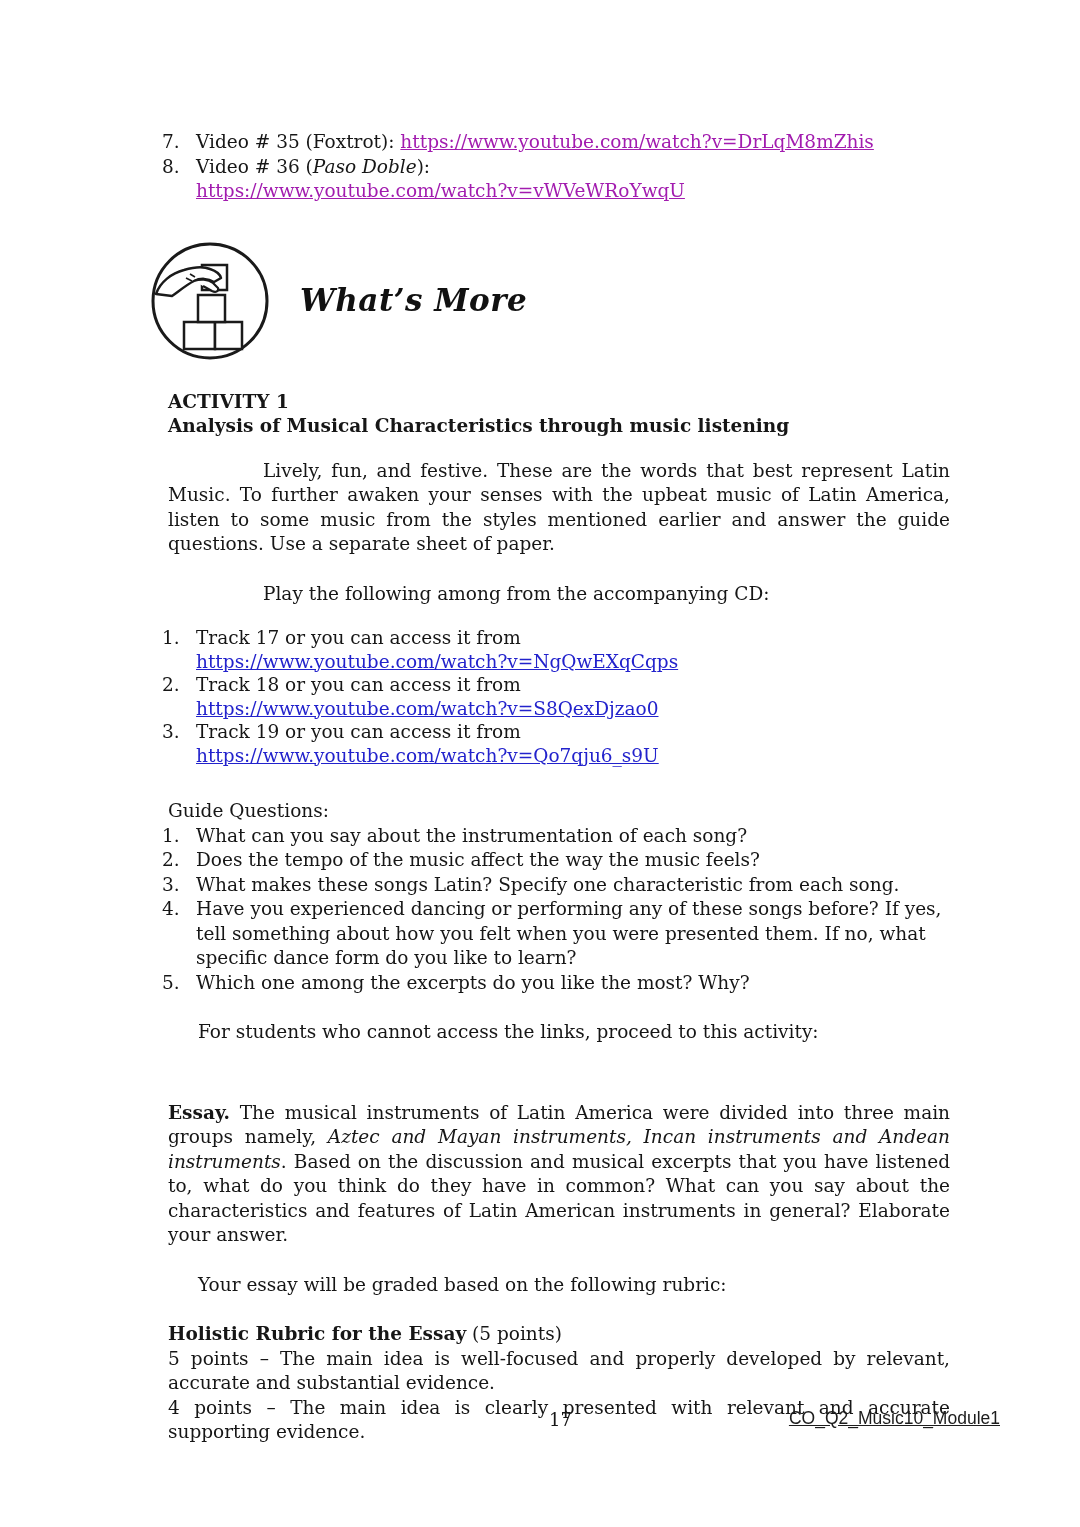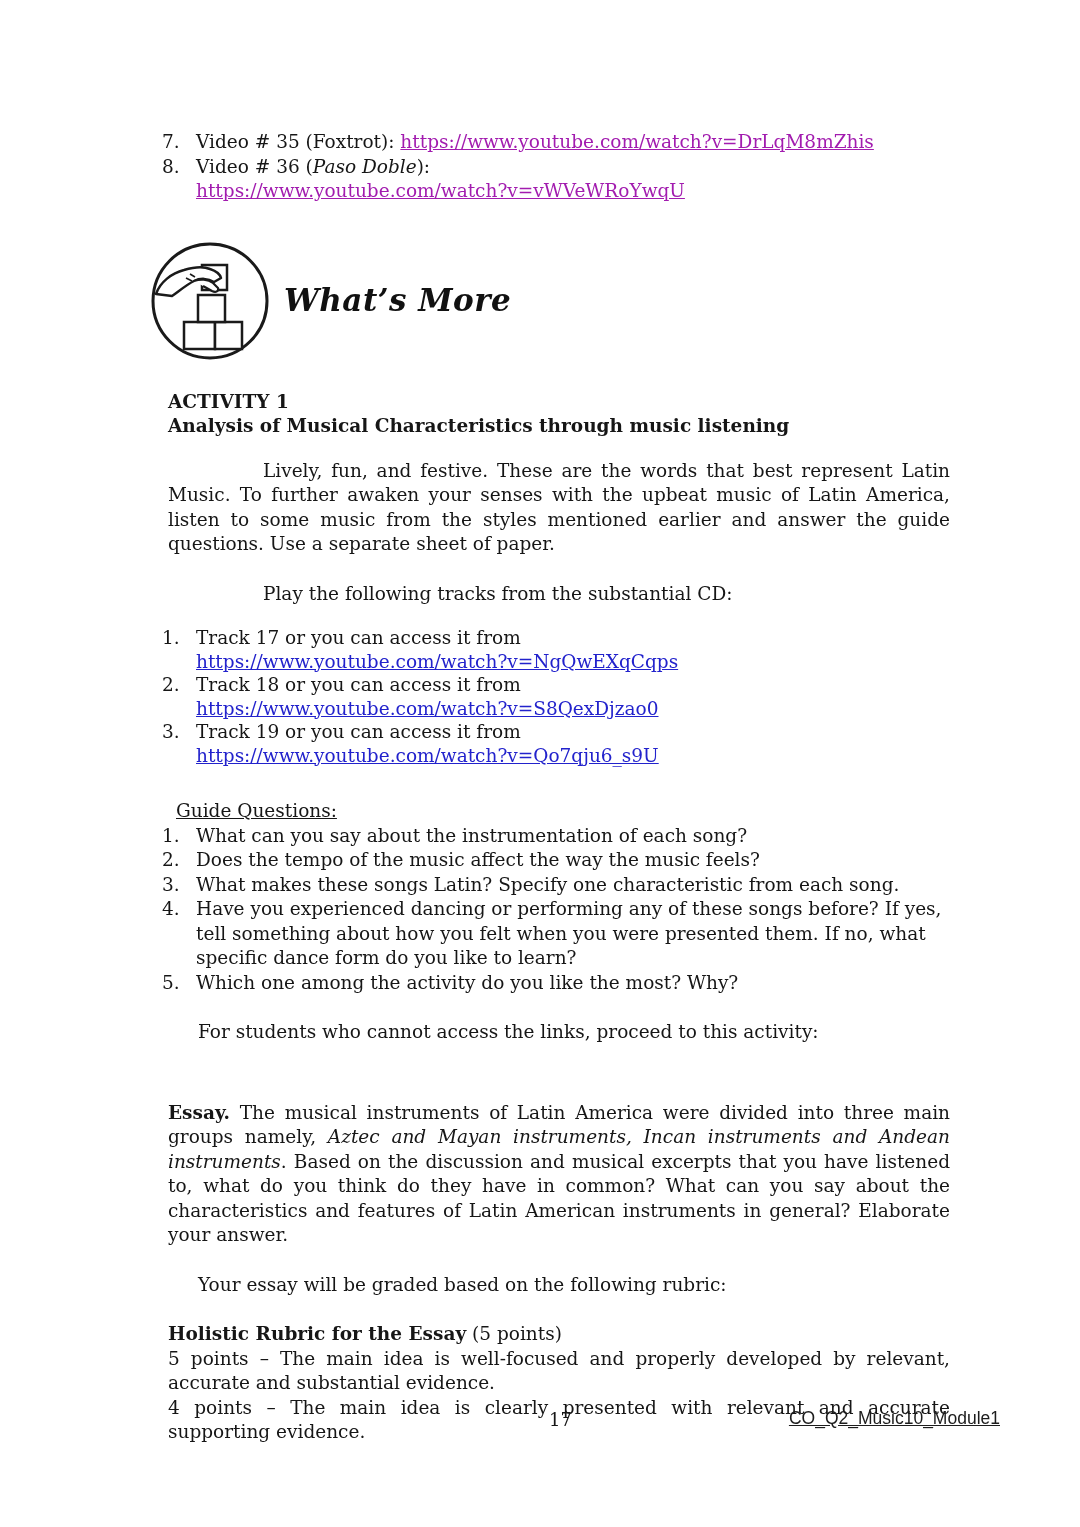--- a/index.html
+++ b/index.html
@@ -24,38 +24,38 @@
   a.link-blue { color: #2222CC; text-decoration: underline; cursor: pointer; }
   a.link-plain { color: #a21caf; text-decoration: underline; cursor: pointer; }
 
   .top-list { margin-left: -6px; }
 
   
   .wm-banner { display: flex; align-items: center; margin: 34px 0 26px -20px; }
   .wm-icon { flex: none; width: 124px; height: 126px; }
   .wm-title {
     font-size: 31px; font-weight: bold; font-style: italic;
-    margin-left: 12px; letter-spacing: 0.5px; color: #111;
+    margin-left: 28px; letter-spacing: 0.5px; color: #111;
   }
 
   .bold { font-weight: bold; }
   .it { font-style: italic; }
 
   .activity-head { font-weight: bold; }
   .para { text-align: justify; }
   .indent95 { text-indent: 95px; }
   .indent30 { margin-left: 30px; }
 
   .section-gap-sm { height: 20px; }
   .section-gap-md { height: 25px; }
   .section-gap-lg { height: 32px; }
 
   .tracks { margin-left: -6px; line-height: 23.5px; }
   .guide { margin-left: -6px; }
-  .guide-head { margin-left: 14px; text-decoration: underline; }
+  .guide-head { margin-left: 6px; }
 
   .footer { position: absolute; top: 1408px; left: 0; width: 100%; height: 40px; }
   .page-num { position: absolute; left: 524px; font-size: 18px; margin-left: 25px; }
   .module-code {
     position: absolute; right: 80px; top: -2px;
     font-family: "Liberation Sans", sans-serif;
     font-size: 17.5px; color: #1c1c1c; text-decoration: underline;
   }
 </style>
 </head>
@@ -95,21 +95,21 @@
     <span class="wm-title">What’s More</span>
   </div>
 
   <div class="activity-head">ACTIVITY 1</div>
   <div class="activity-head">Analysis of Musical Characteristics through music listening</div>
 
   <div class="section-gap-sm"></div>
   <p class="para indent95" style="margin:0">Lively, fun, and festive. These are the words that best represent Latin Music. To further awaken your senses with the upbeat music of Latin America, listen to some music from the styles mentioned earlier and answer the guide questions. Use a separate sheet of paper.</p>
 
   <div class="section-gap-md"></div>
-  <div class="indent95" style="text-indent:0; padding-left:95px;">Play the following tracks from the substantial CD:</div>
+  <div class="indent95" style="text-indent:0; padding-left:95px;">Play the following among from the accompanying CD:</div>
 
   <div class="section-gap-sm"></div>
 
   <div class="tracks">
     <div class="li">
       <span class="li-num">1.</span>
       <div class="li-body">
         <span>Track 17 or you can access it from</span><br>
         <a class="link-blue">https://www.youtube.com/watch?v=NgQwEXqCqps</a>
       </div>
@@ -145,21 +145,21 @@
     <div class="li">
       <span class="li-num">3.</span>
       <div class="li-body">What makes these songs Latin? Specify one characteristic from each song.</div>
     </div>
     <div class="li">
       <span class="li-num">4.</span>
       <div class="li-body">Have you experienced dancing or performing any of these songs before? If yes, tell something about how you felt when you were presented them. If no, what specific dance form do you like to learn?</div>
     </div>
     <div class="li">
       <span class="li-num">5.</span>
-      <div class="li-body">Which one among the activity do you like the most? Why?</div>
+      <div class="li-body">Which one among the excerpts do you like the most? Why?</div>
     </div>
   </div>
 
   <div class="section-gap-md"></div>
   <div class="indent30">For students who cannot access the links, proceed to this activity:</div>
 
   <div style="height:56px"></div>
 
   <p class="para" style="margin:0"><span class="bold">Essay.</span><span> The musical instruments of Latin America were divided into three main groups namely, </span><span class="it">Aztec and Mayan instruments, Incan instruments and Andean instruments</span><span>. Based on the discussion and musical excerpts that you have listened to, what do you think do they have in common? What can you say about the characteristics and features of Latin American instruments in general? Elaborate your answer.</span></p>
 

